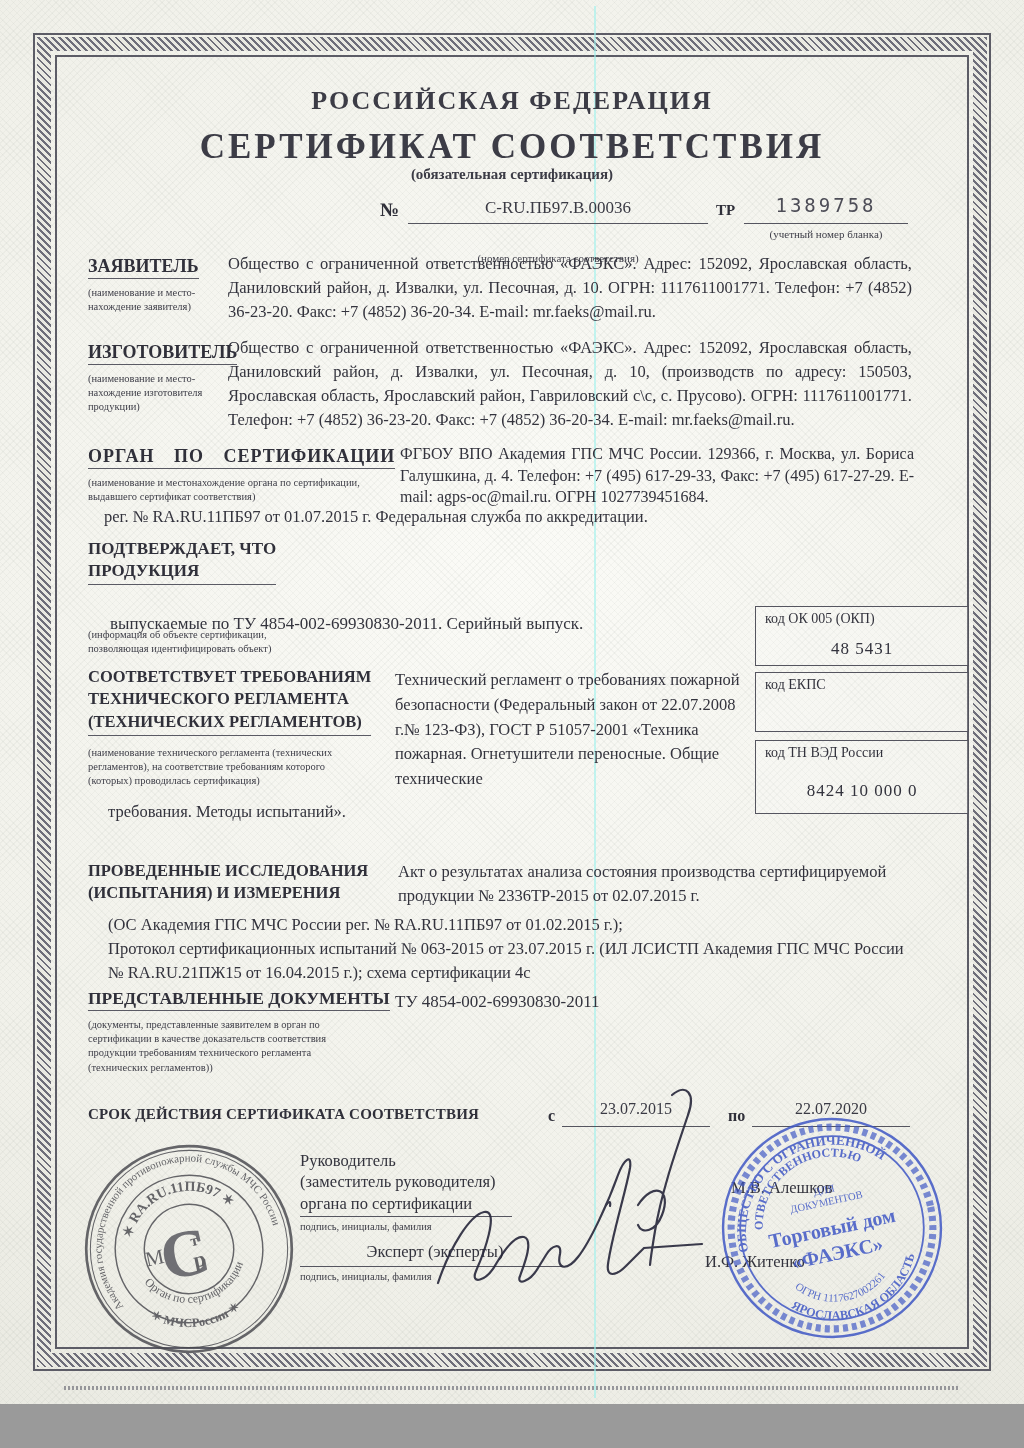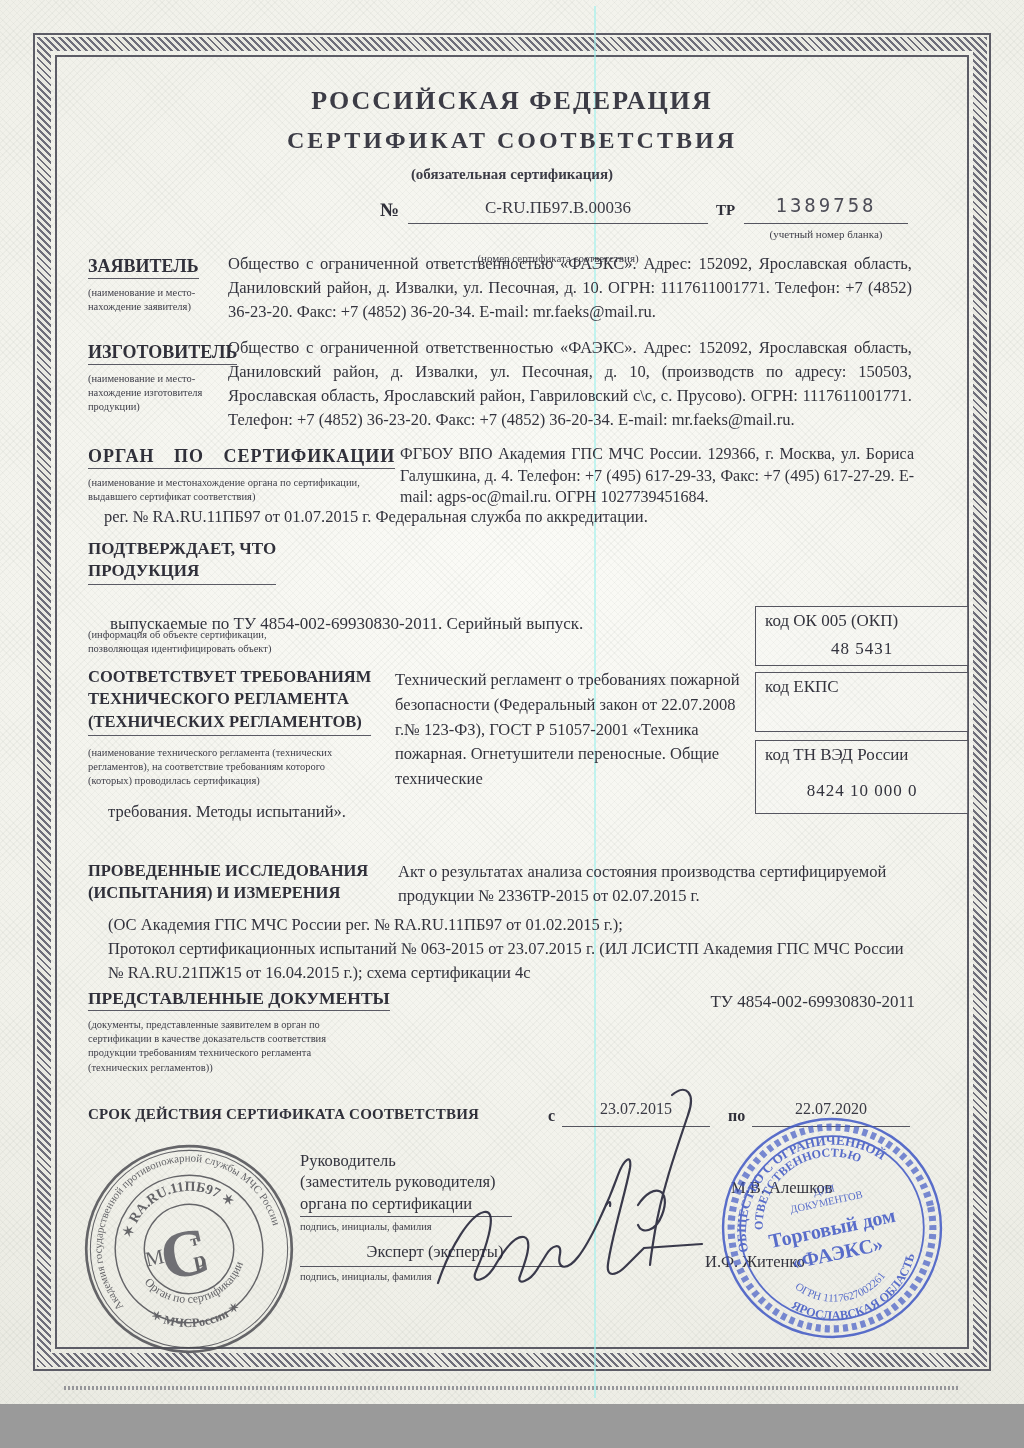--- a/index.html
+++ b/index.html
@@ -10,31 +10,31 @@
       repeating-linear-gradient(-45deg, rgba(120,130,120,0.06) 0 1px, transparent 1px 5px),
       radial-gradient(circle at 50% 40%, #fbfbf7 0%, #f1f1ea 70%, #eaeae2 100%);}
   .abs{position:absolute;}
   .frame-outer{position:absolute;inset:33px;border:2px solid #5c5c66;}
   .frame-band{position:absolute;inset:37px;border:14px solid transparent;
     border-image:repeating-linear-gradient(45deg,#6e6e7a 0 2px,#e9e9e2 2px 5px) 14;}
   .frame-inner{position:absolute;inset:55px;border:2px solid #5c5c66;}
   .scanline{position:absolute;left:594px;top:6px;bottom:6px;width:2px;background:#9ef2ec;opacity:.6;}
   .country,.title{left:60px;right:60px;text-align:center;font-weight:bold;color:#3c3c46;}
   .country{top:86px;font-size:26px;letter-spacing:2px;}
-  .title{top:127px;font-size:24px;letter-spacing:3px;}
+  .title{top:127px;font-size:35px;letter-spacing:3px;}
   .subtitle{top:166px;left:60px;right:60px;text-align:center;font-weight:bold;font-size:15px;color:#3c3c46;}
   .lbl{font-weight:bold;color:#30303a;font-size:17px;}
   .lbl-u{border-bottom:1.5px solid #5a5a64;padding-bottom:2px;}
   .multiline{white-space:pre-line;}
   .cap{font-size:10.5px;color:#40404a;line-height:1.35;white-space:pre-line;}
   .body{font-size:16.5px;color:#33333d;line-height:1.46;text-align:justify;}
   .line{border-top:1.5px solid #55555f;height:0;}
   .val-c{text-align:center;color:#3a3a44;}
   .codebox{border:1.2px solid #55555f;color:#33333d;background:rgba(255,255,255,0.15);}
-  .codebox .cb-label{position:absolute;left:9px;top:4px;font-size:17px;text-align:right;}
+  .codebox .cb-label{position:absolute;left:9px;top:4px;font-size:14px;text-align:right;}
   .codebox .cb-value{position:absolute;left:0;right:0;top:32px;text-align:center;font-size:17px;letter-spacing:1px;}
   .mono{font-family:"DejaVu Sans Mono",monospace;}
   .microtext{position:absolute;left:64px;right:64px;top:1386px;height:4px;opacity:.75;
     background:repeating-linear-gradient(90deg,#7a7a82 0 2px,transparent 2px 4px);}
   svg text{font-family:"Liberation Serif","DejaVu Serif",serif;}
 </style>
 </head>
 <body>
 
 <div class="page">
@@ -101,21 +101,21 @@
     <div class="cb-value" style="top:40px;">8424 10 000 0</div>
   </div>
 
   <div class="abs lbl multiline" style="left:88px;top:860px;font-size:16.5px;line-height:1.35;">ПРОВЕДЕННЫЕ ИССЛЕДОВАНИЯ
 (ИСПЫТАНИЯ) И ИЗМЕРЕНИЯ</div>
   <div class="abs body" style="left:398px;top:860px;width:522px;text-align:left;">Акт о результатах анализа состояния производства сертифицируемой продукции № 2336ТР-2015 от 02.07.2015 г.</div>
   <div class="abs body" style="left:108px;top:913px;width:800px;text-align:left;">(ОС Академия ГПС МЧС России рег. № RA.RU.11ПБ97 от 01.02.2015 г.);</div>
   <div class="abs body" style="left:108px;top:937px;width:812px;text-align:left;">Протокол сертификационных испытаний № 063-2015 от 23.07.2015 г. (ИЛ ЛСИСТП Академия ГПС МЧС России № RA.RU.21ПЖ15 от 16.04.2015 г.); схема сертификации 4с</div>
 
   <div class="abs" style="left:88px;top:988px;"><span class="lbl lbl-u" style="font-size:17.5px;">ПРЕДСТАВЛЕННЫЕ ДОКУМЕНТЫ</span></div>
-  <div class="abs body" style="left:395px;top:990px;width:520px;text-align:right;font-size:17px;">ТУ 4854-002-69930830-2011</div>
+  <div class="abs body" style="left:395px;top:990px;width:520px;text-align:left;font-size:17px;">ТУ 4854-002-69930830-2011</div>
   <div class="abs cap" style="left:88px;top:1018px;width:300px;">(документы, представленные заявителем в орган по
 сертификации в качестве доказательств соответствия
 продукции  требованиям  технического  регламента
 (технических регламентов))</div>
 
   <div class="abs lbl" style="left:88px;top:1106px;font-size:15px;letter-spacing:0.2px;">СРОК ДЕЙСТВИЯ СЕРТИФИКАТА СООТВЕТСТВИЯ</div>
   <div class="abs lbl" style="left:548px;top:1107px;font-size:16px;">с</div>
   <div class="abs val-c" style="left:562px;top:1100px;width:148px;font-size:16px;">23.07.2015</div>
   <div class="abs line" style="left:562px;top:1126px;width:148px;"></div>
   <div class="abs lbl" style="left:728px;top:1107px;font-size:16px;">по</div>

